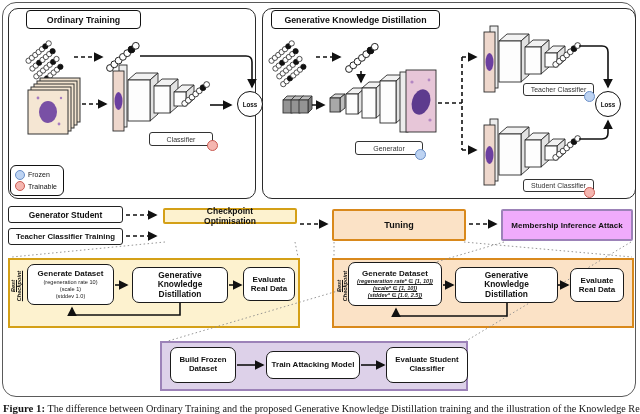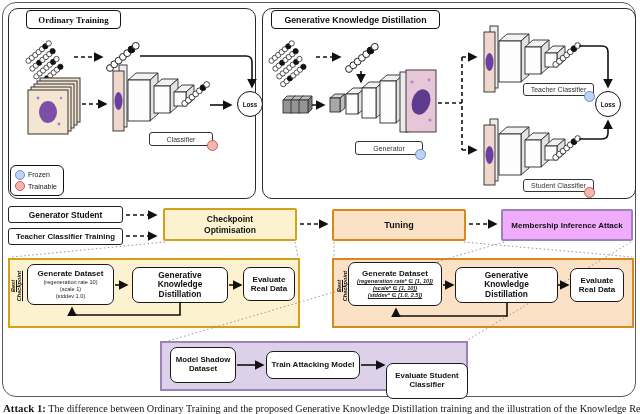--- a/index.html
+++ b/index.html
@@ -197,21 +197,21 @@
       <path d="M229,285 H241" marker-end="url(#ah)"></path>
       <path d="M180,303 V315 H72 V308" marker-end="url(#ah)"></path>
       <path d="M443,285 H453" marker-end="url(#ah)"></path>
       <path d="M558,285 H568" marker-end="url(#ah)"></path>
       <path d="M507,303 V316 H396 V309" marker-end="url(#ah)"></path>
       <path d="M237,365 H263" marker-end="url(#ah)"></path>
       <path d="M361,365 H384" marker-end="url(#ah)"></path>
     </g>
   </svg>
 
-  <div class="abs l2 titlebox" style="left:26px;top:10px;width:95px;height:19px;font-family:Liberation Serif, serif;">
+  <div class="abs l2 titlebox" style="left:26px;top:10px;width:115px;height:19px;">
     <span>Ordinary Training</span>
   </div>
   <div class="abs l2 titlebox" style="left:271px;top:10px;width:169px;height:19px;">
     <span>Generative Knowledge Distillation</span>
   </div>
 
   <div class="abs l2 loss" style="left:237px;top:91px;width:26px;height:26px;">
     <span>Loss</span>
   </div>
   <div class="abs l2 loss" style="left:595px;top:91px;width:26px;height:26px;">
@@ -248,21 +248,21 @@
         <span>Trainable</span>
       </div>
   </div>
 
   <div class="abs l2 whitebox" style="left:8px;top:206px;width:115px;height:17px;font-size:8.4px;">
     <span>Generator Student</span>
   </div>
   <div class="abs l2 whitebox" style="left:8px;top:228px;width:115px;height:17px;font-size:7.8px;">
     <span>Teacher Classifier Training</span>
   </div>
-  <div class="abs l2 flowbox" style="left:163px;top:208px;width:134px;height:33px;background:#fdf2cf;border:2px solid #d4a017;font-size:8.5px;line-height:1.2;padding:0 26px;">
+  <div class="abs l2 flowbox" style="left:163px;top:208px;width:134px;height:16px;background:#fdf2cf;border:2px solid #d4a017;font-size:8.5px;line-height:1.2;padding:0 26px;">
     <span>Checkpoint Optimisation</span>
   </div>
   <div class="abs l2 flowbox" style="left:332px;top:209px;width:134px;height:32px;background:#fbe2c6;border:2px solid #d9891c;font-size:9px;">
     <span>Tuning</span>
   </div>
   <div class="abs l2 flowbox" style="left:501px;top:209px;width:132px;height:32px;background:#f0abfc;border:2px solid #9c82b8;font-size:8px;">
     <span>Membership Inference Attack</span>
   </div>
 
   <div class="abs l2 rot" style="left:-4px;top:278px;width:40px;height:16px;">
@@ -291,26 +291,26 @@
     <div class="p u">(stddev* ∈ [1.0, 2.5])</div>
   </div>
   <div class="abs l2 node" style="left:455px;top:267px;width:103px;height:36px;padding:0 8px;">
     <div class="t" style="font-size:8.4px">Generative Knowledge Distillation</div>
   </div>
   <div class="abs l2 node" style="left:570px;top:268px;width:54px;height:34px;padding:0 6px;">
     <div class="t">Evaluate Real Data</div>
   </div>
 
   <div class="abs l2 node" style="left:170px;top:347px;width:66px;height:36px;padding:0 4px;">
-    <div class="t" style="font-size:7.8px">Model Shadow Dataset</div>
+    <div class="t" style="font-size:7.8px">Build Frozen Dataset</div>
   </div>
   <div class="abs l2 node" style="left:266px;top:351px;width:94px;height:28px;">
     <div class="t">Train Attacking Model</div>
   </div>
-  <div class="abs l2 node" style="left:386px;top:347px;width:82px;height:36px;padding:16px 6px;margin-top:16px;">
+  <div class="abs l2 node" style="left:386px;top:347px;width:82px;height:36px;padding:16px 6px;">
     <div class="t" style="font-size:7.8px">Evaluate Student Classifier</div>
   </div>
 
   <div class="abs l2 caption" style="left:3px;top:402px;">
-    <b>Attack 1:</b><span> The difference between Ordinary Training and the proposed Generative Knowledge Distillation training and the illustration of the Knowledge Recycling Pipeline.</span>
+    <b>Figure 1:</b><span> The difference between Ordinary Training and the proposed Generative Knowledge Distillation training and the illustration of the Knowledge Recycling Pipeline.</span>
   </div>
 
 </div>
 
 </body></html>

